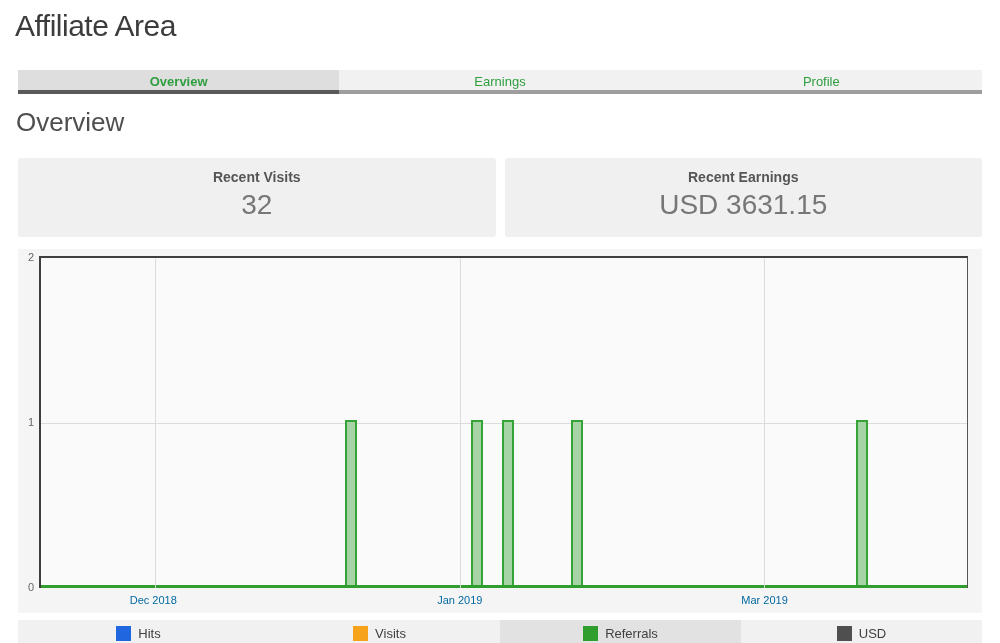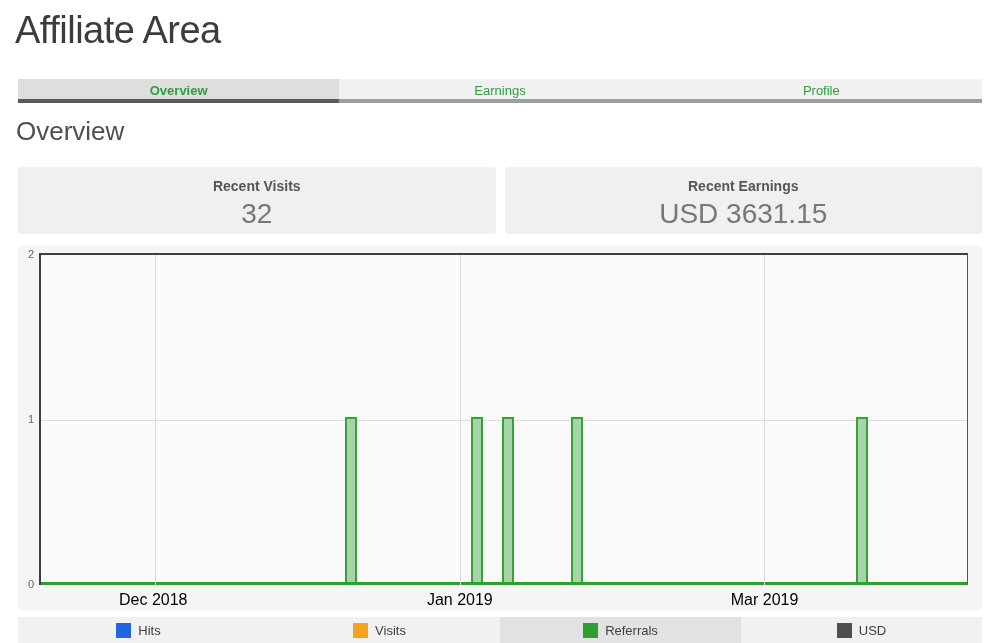--- a/index.html
+++ b/index.html
@@ -1,46 +1,46 @@
 <!DOCTYPE html>
 <html><head>
 <meta charset="utf-8">
 <style>
   * { box-sizing: border-box; margin: 0; padding: 0; }
   html, body { background: #ffffff; width: 1000px; height: 643px; overflow: hidden; }
   body { font-family: "Liberation Sans", sans-serif; color: #555; }
   .container { padding: 0 18px; }
 
-  h1.page-title { font-size: 38px; font-weight: 300; color: #3c3c3c; margin: 9px 0 2px -3px; letter-spacing: -0.5px; }
+  h1.page-title { font-size: 30px; font-weight: 300; color: #3c3c3c; margin: 9px 0 2px -3px; letter-spacing: -0.5px; }
 
   
   .tab-bar { display: flex; margin-top: 27px; }
   .tab { flex: 1; text-align: center; font-size: 13px; line-height: 24px; height: 24px;
          background: #f1f1f1; color: #2e9e3f; cursor: pointer; border-bottom: 4px solid #9e9e9e; }
   .tab.active { background: #dedede; font-weight: bold; border-bottom-color: #5a5a5a; }
 
   h2.section-heading { font-size: 26px; font-weight: 300; color: #4f4f4f; margin: 13px 0 0 -2px; }
 
   
   .stats-row { display: flex; gap: 9px; margin-top: 20px; }
-  .stat-card { flex: 1; background: #f0f0f0; border-radius: 3px; height: 67px; text-align: center; padding-top: 11px; }
+  .stat-card { flex: 1; background: #f0f0f0; border-radius: 3px; height: 79px; text-align: center; padding-top: 11px; }
   .stat-label { font-size: 14px; font-weight: bold; color: #555; }
   .stat-value { font-size: 28px; color: #777; margin-top: 4px; }
 
   
   .chart-section { position: relative; margin: 12px 18px 0 18px; height: 364px; background: #f5f5f5; }
   .plot { position: absolute; left: 21px; top: 7px; width: 929px; height: 332px;
           background: #fafafa; border-top: 2px solid #3f3f3f; border-left: 2px solid #3f3f3f; border-right: 1px solid #555; }
   .baseline { position: absolute; left: 0; right: 0; bottom: 0; height: 3px; background: #2f9e2f; }
   .vgrid { position: absolute; top: 0; bottom: 0; width: 1px; background: #dcdcdc; }
   .hgrid { position: absolute; left: 0; right: 0; height: 1px; background: #dcdcdc; }
   .bar { position: absolute; bottom: 3px; width: 12px; height: 165px;
          background: #a6d4a6; border: 2px solid #36a336; border-bottom: none; }
   .ytick { position: absolute; left: 0; width: 16px; text-align: right; font-size: 11px; color: #666; line-height: 14px; }
-  .xlabel { position: absolute; top: 345px; transform: translateX(-50%); font-size: 16px; color: #000000; }
+  .xlabel { position: absolute; top: 345px; transform: translateX(-50%); font-size: 11px; color: #0369a1; }
 
   
   .legend-row { display: flex; margin: 7px 18px 0 18px; height: 26px; background: #f1f1f1; }
   .legend-item { flex: 1; display: flex; align-items: center; justify-content: center; cursor: pointer; }
   .legend-item.active { background: #e2e2e2; }
   .legend-swatch { width: 15px; height: 15px; margin-right: 7px; flex: none; }
   .legend-label { font-size: 13px; color: #404040; }
 </style>
 </head>
 <body>

